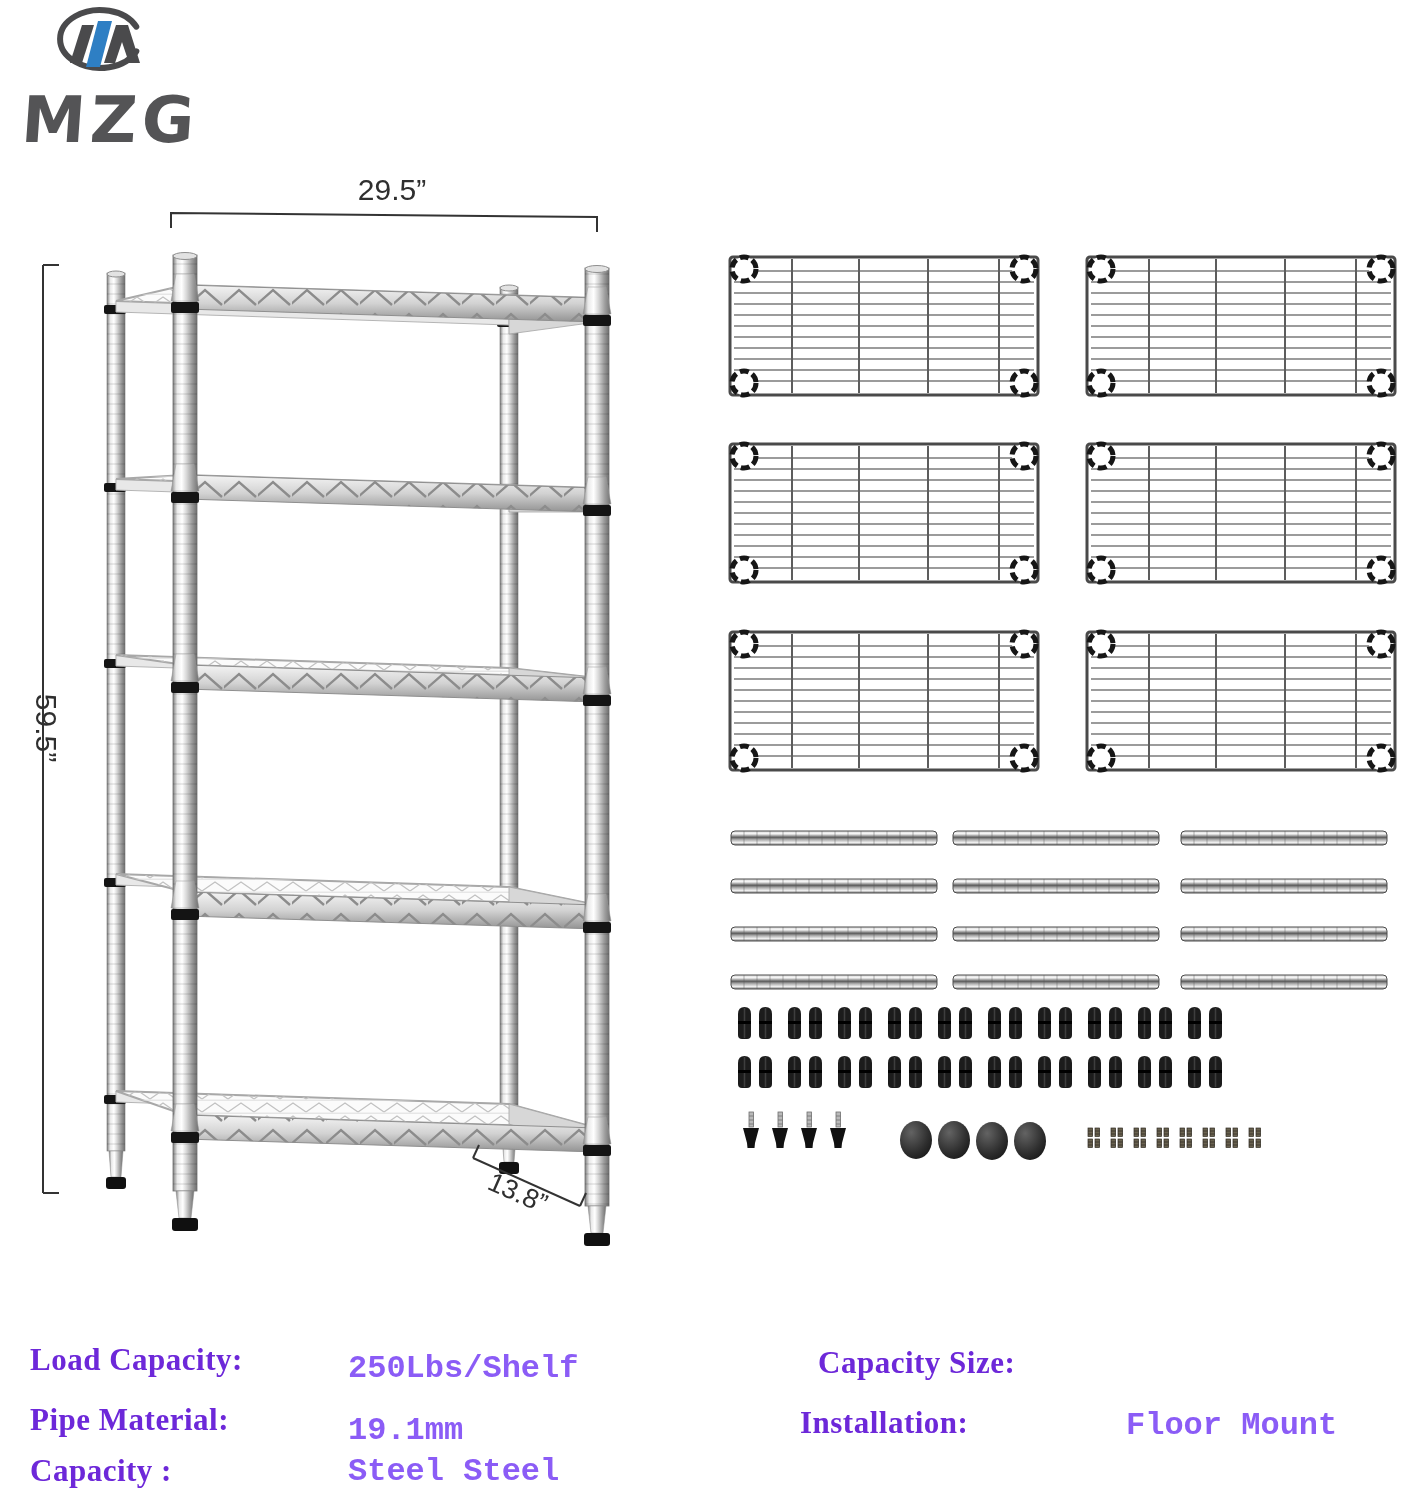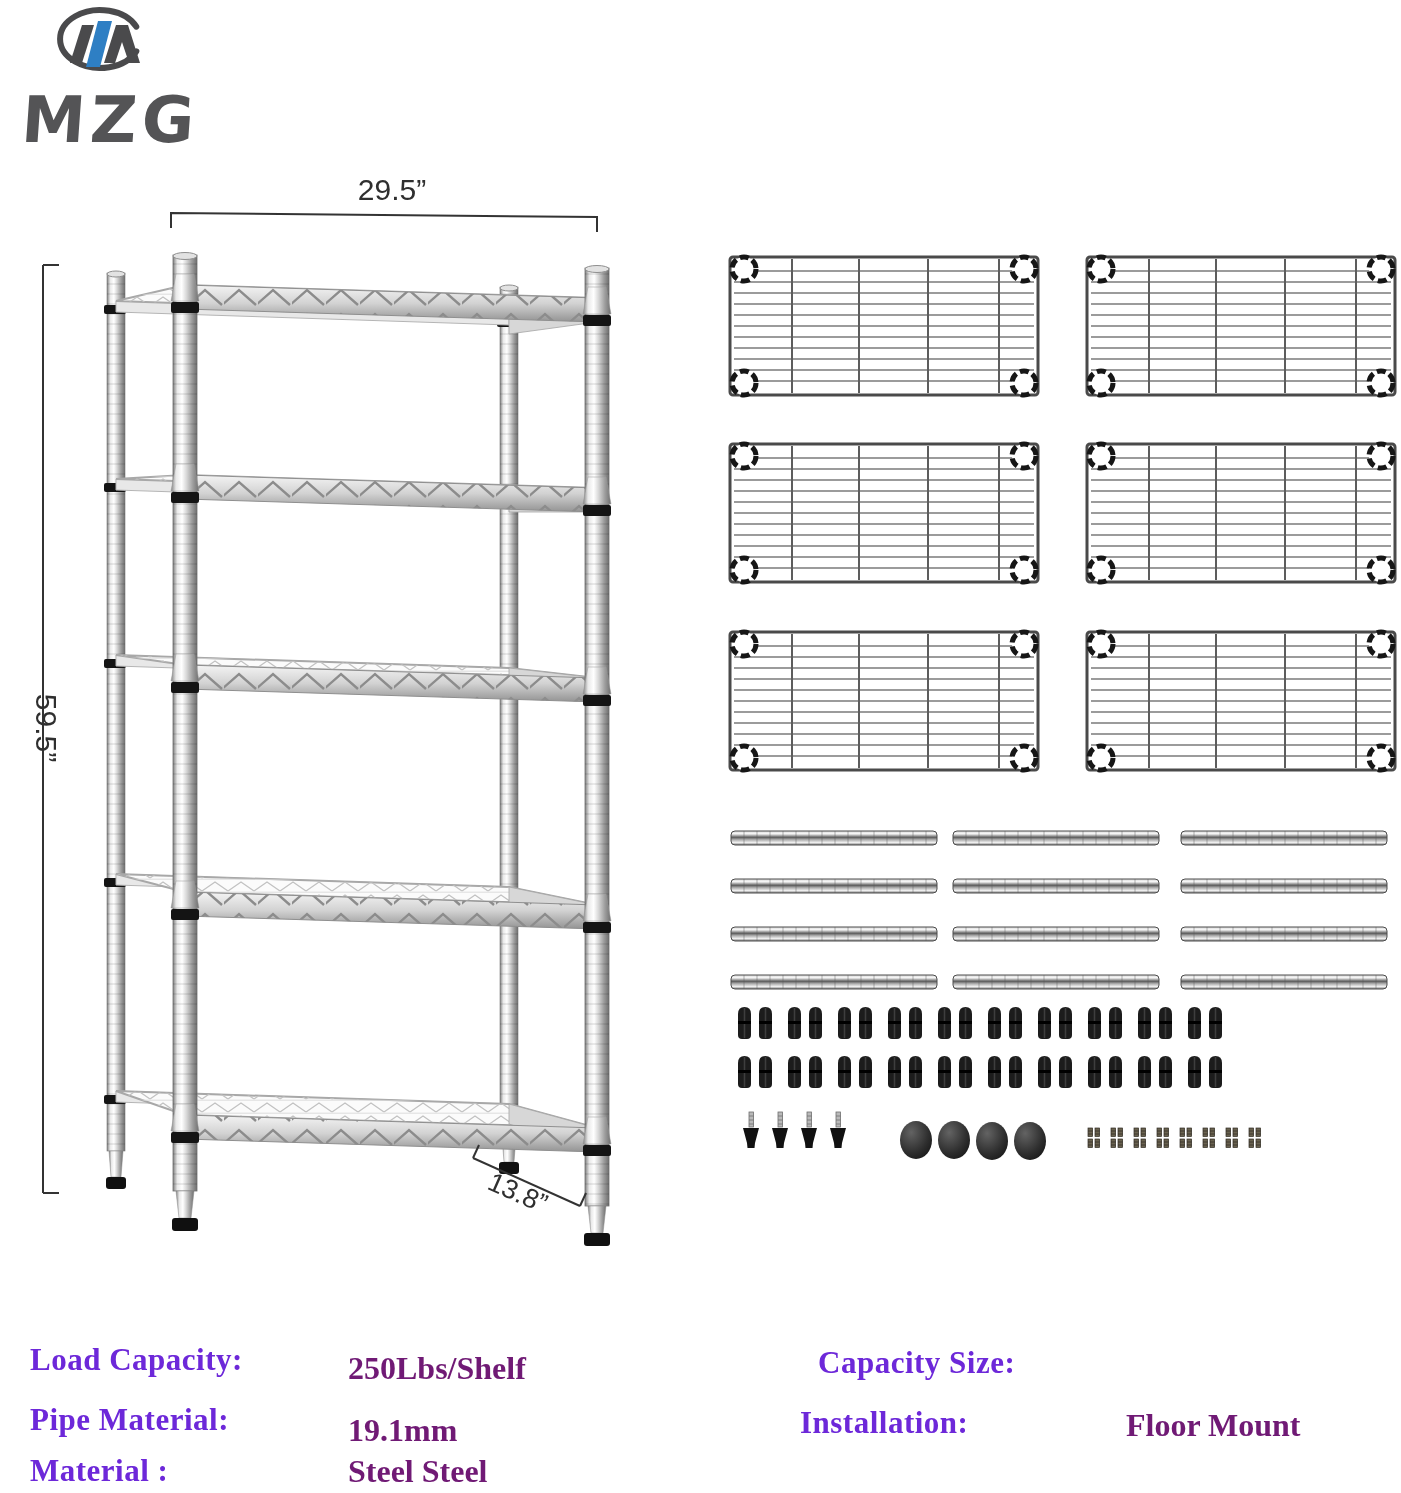--- a/index.html
+++ b/index.html
@@ -1,22 +1,22 @@
 <!DOCTYPE html>
 <html><head>
 <meta charset="utf-8">
 <style>
   html,body{margin:0;padding:0;background:#fff;}
   #stage{position:relative;width:1401px;height:1493px;background:#ffffff;overflow:hidden;
          font-family:"Liberation Sans",sans-serif;}
   .abs{position:absolute;}
   .spec-label{position:absolute;font-family:"Liberation Serif",serif;font-weight:700;
               font-size:31px;color:#6d28d9;white-space:nowrap;letter-spacing:.5px;}
-  .spec-value{position:absolute;font-family:Liberation Serif, serif;font-weight:700;
-              font-size:32px;color:#701a75;white-space:nowrap;}
+  .spec-value{position:absolute;font-family:Liberation Mono, monospace;font-weight:700;
+              font-size:32px;color:#8b5cf6;white-space:nowrap;}
   svg text.dim{font-family:"Liberation Sans",sans-serif;fill:#2f2f2f;}
   svg text.wordmark{font-family:"DejaVu Sans","Liberation Sans",sans-serif;font-weight:700;
                     fill:#545456;letter-spacing:5px;}
 </style>
 </head>
 <body>
 
 <div id="stage">
 
   <svg class="abs" style="left:20px;top:3px" width="190" height="150" viewBox="0 0 190 150">
@@ -359,21 +359,21 @@
       <use href="#screw-set-part" x="548" y="897" width="14" height="22"></use>
     </g>
   </svg>
 
   <div class="spec-label" style="left:30px;top:1342px">Load Capacity:</div>
   <div class="spec-value" style="left:348px;top:1350px">250Lbs/Shelf</div>
 
   <div class="spec-label" style="left:30px;top:1402px">Pipe Material:</div>
   <div class="spec-value" style="left:348px;top:1412px">19.1mm</div>
 
-  <div class="spec-label" style="left:30px;top:1453px">Material :</div>
+  <div class="spec-label" style="left:30px;top:1453px">Capacity :</div>
   <div class="spec-value" style="left:348px;top:1453px">Steel Steel</div>
 
   <div class="spec-label" style="left:818px;top:1345px">Capacity Size:</div>
 
   <div class="spec-label" style="left:800px;top:1405px">Installation:</div>
   <div class="spec-value" style="left:1126px;top:1407px">Floor Mount</div>
 
 </div>
 
 </body></html>

